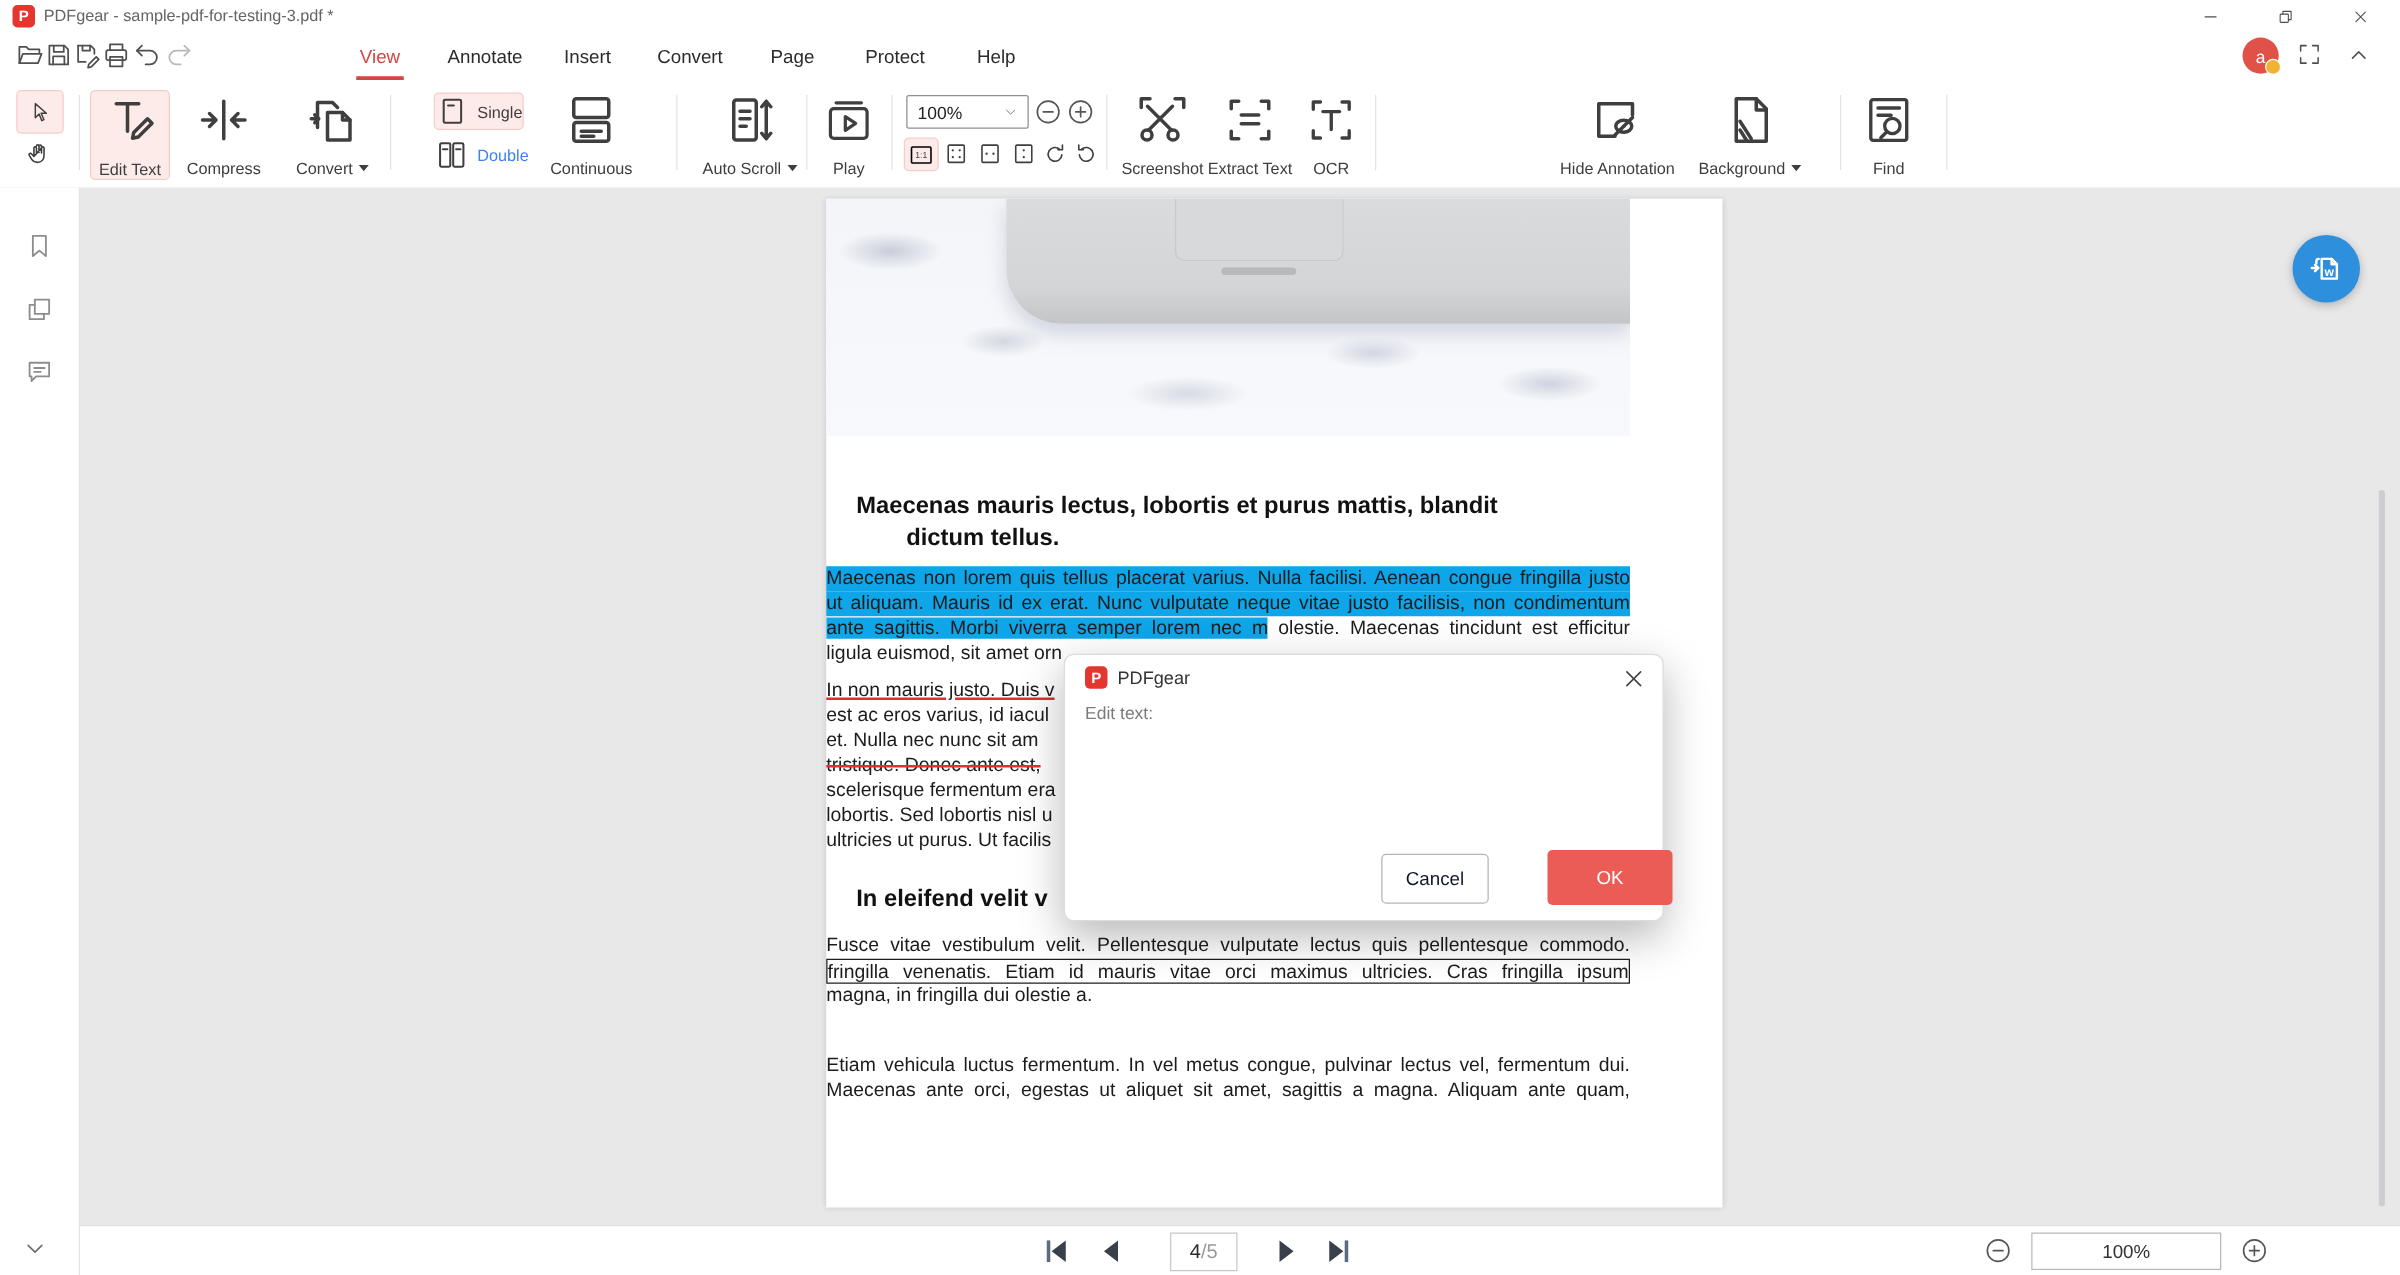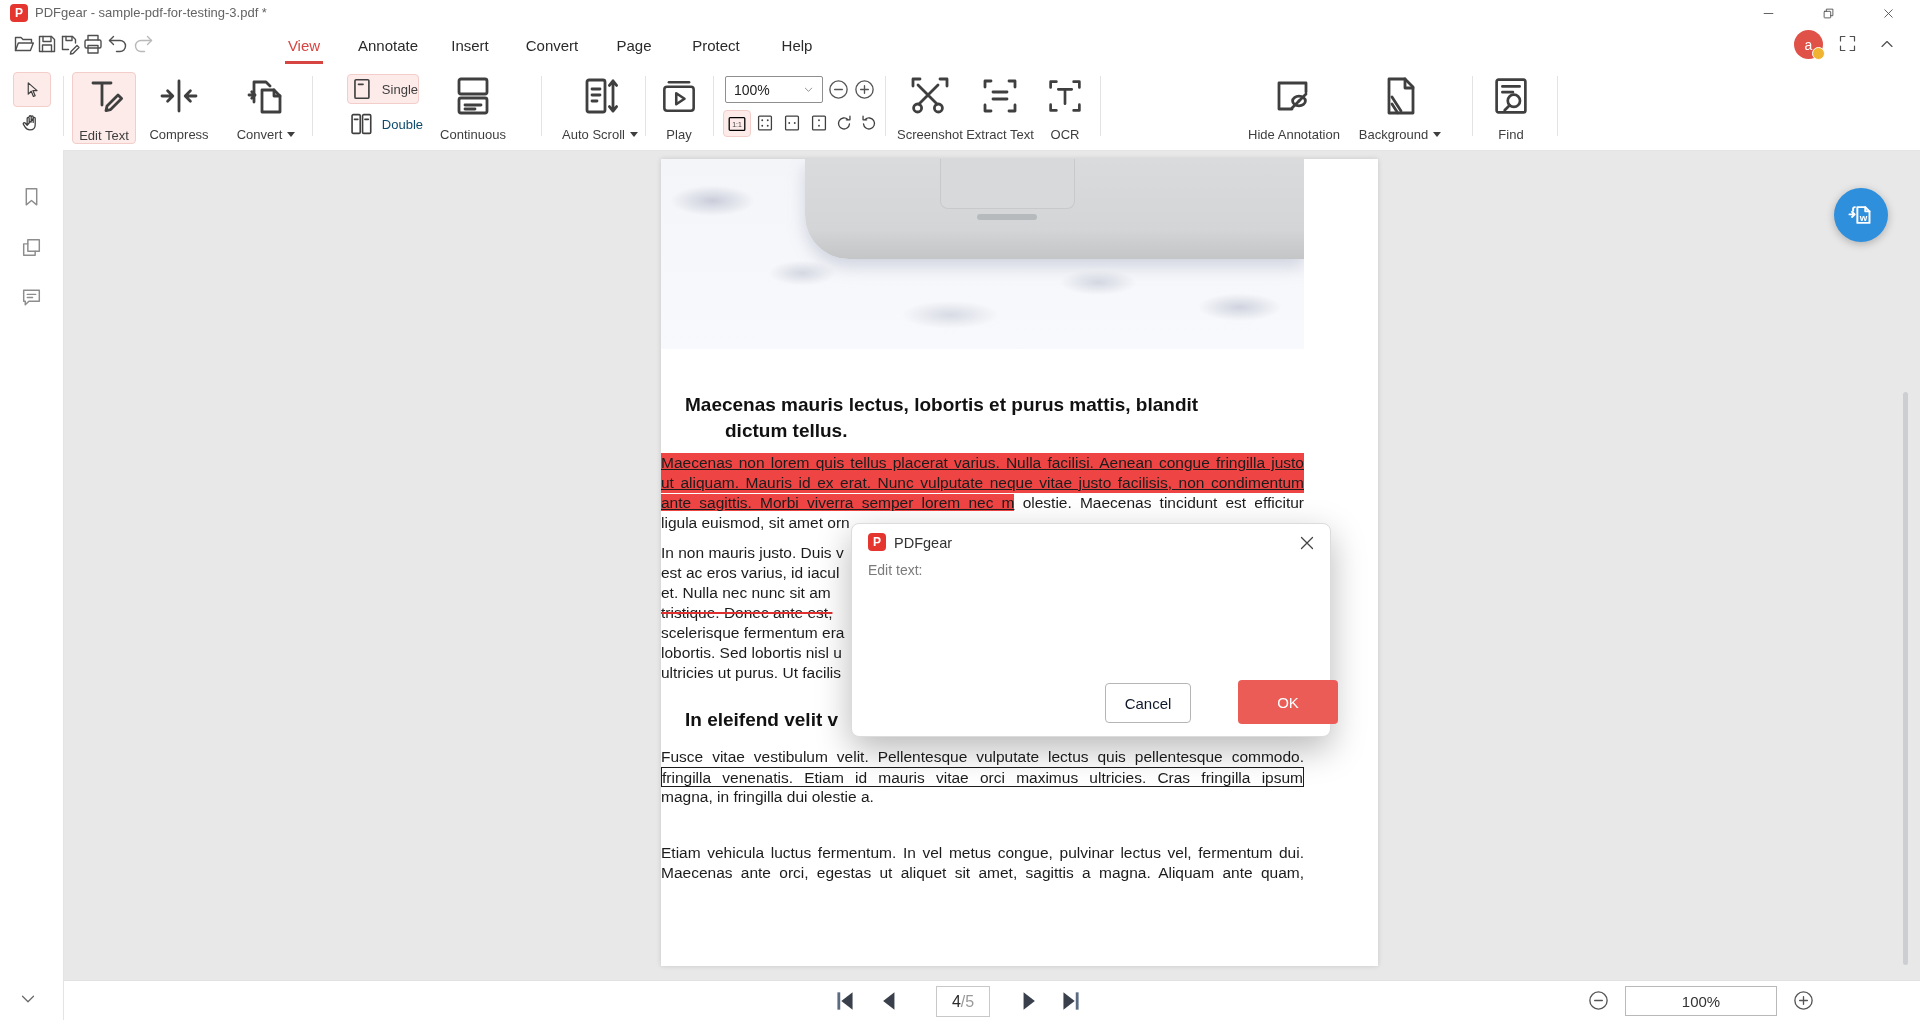--- a/index.html
+++ b/index.html
@@ -52,22 +52,22 @@
     linear-gradient(180deg,#f4f5f9,#f8f9fc);}
   #laptop{position:absolute;left:144px;top:0;width:499px;height:100px;border-radius:0 0 0 44px;
     background:linear-gradient(180deg,#d9dbdc 0%,#d3d5d7 70%,#c3c5c7 100%);box-shadow:0 8px 16px rgba(140,150,175,.35);}
   #trackpad{position:absolute;left:135px;top:0;width:133px;height:49px;border-radius:0 0 8px 8px;
     background:#d7d9da;border:1px solid #c7c9cb;border-top:none;}
   #hinge-notch{position:absolute;left:172px;top:55px;width:60px;height:6px;border-radius:3px;background:#b7babc;}
   
   .h1{position:absolute;font-size:19px;font-weight:bold;color:#111;white-space:nowrap;}
   .dline{height:20px;line-height:20px;font-size:15.5px;color:#1c1c1c;white-space:nowrap;}
   .jl{white-space:normal;text-align:justify;text-align-last:justify;overflow:hidden;}
-  .hl{background:#ef4444;text-decoration:underline;}
-  .redu{text-decoration-color:#e03131;text-decoration-thickness:1.5px;}
+  .hl{background:#0ea5e9;}
+  .redu{text-decoration:underline;text-decoration-color:#e03131;text-decoration-thickness:1.5px;}
   .reds{text-decoration:line-through;text-decoration-color:#e03131;text-decoration-thickness:1.5px;}
   .boxblue{box-sizing:border-box;border:1px solid #4a90d9;}
   .boxdark{box-sizing:border-box;border:1px solid #1d1d1d;}
   
   #dialog{position:absolute;left:851px;top:523px;width:478px;height:212px;background:#fff;border-radius:8px;
     border:1px solid #dcdcdc;box-shadow:0 12px 35px rgba(0,0,0,.28);}
   #dialog-title{position:absolute;left:42px;top:11px;font-size:14.5px;color:#333;}
   .dlogo{position:absolute;left:16px;top:9px;width:18px;height:18px;border-radius:4px;background:#e5352f;color:#fff;
     display:flex;align-items:center;justify-content:center;font-size:12px;font-weight:bold;}
   #dialog-close{position:absolute;right:12px;top:8px;width:22px;height:22px;color:#444;}
@@ -232,21 +232,21 @@
   </div>
   <div class="tdiv" style="left:312px"></div>
 
   <div class="abs pinkbox" style="left:347px;top:8px;width:70px;height:28px;display:flex;align-items:center;justify-content:center;gap:6px;font-size:13px;color:#3e3e3e">
     <svg viewBox="0 0 24 24" class="ic smic">
       <rect x="6" y="4" width="12" height="16" rx="1"></rect>
         <path d="M9 8h4"></path>
       </svg>
     <span>Single</span>
   </div>
-  <div class="abs" style="left:347px;top:44px;width:76px;height:28px;display:flex;align-items:center;justify-content:center;gap:6px;font-size:13px;color:#0c4a6e">
+  <div class="abs" style="left:347px;top:44px;width:76px;height:28px;display:flex;align-items:center;justify-content:center;gap:6px;font-size:13px;color:#3b82f6">
     <svg viewBox="0 0 24 24" class="ic smic">
       <rect x="4" y="4" width="7" height="16" rx="1"></rect>
         <rect x="13" y="4" width="7" height="16" rx="1"></rect>
         <path d="M6 8h3M15 8h3"></path>
       </svg>
     <span>Double</span>
   </div>
 
   <div class="bigbtn" style="left:428px;width:90px">
     <svg viewBox="0 0 24 24" class="ic bic">

